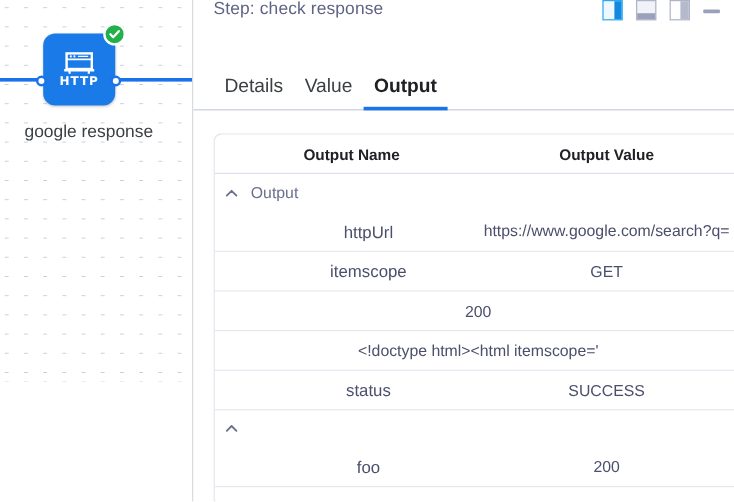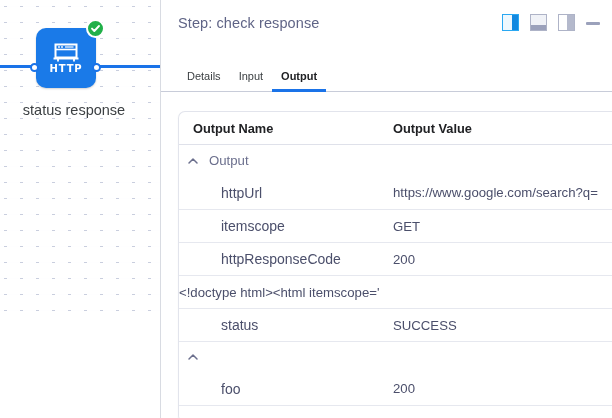--- a/index.html
+++ b/index.html
@@ -136,21 +136,21 @@
     box-sizing: border-box;
     display: flex;
     flex-direction: column;
     overflow: hidden;
   }
   .panel-header {
     position: relative;
     height: 45px;
     flex: 0 0 45px;
     display: flex;
-    align-items: center;
+    align-items: flex-start;
     padding: 0 12px 0 17px;
     box-sizing: border-box;
   }
   .panel-title {
     font-size: 14.5px;
     color: #5f6486;
     font-weight: normal;
     letter-spacing: .1px;
     white-space: nowrap;
   }
@@ -225,21 +225,21 @@
     height: 47px;
     flex: 0 0 47px;
     display: flex;
     align-items: flex-end;
     padding-left: 17px;
     border-bottom: 1px solid #c8ccd9;
     box-sizing: border-box;
   }
   .tab {
     position: relative;
-    font-size: 11px;
+    font-size: 16px;
     color: #3c4043;
     padding: 0 9px 9px 9px;
     cursor: pointer;
     white-space: nowrap;
   }
   .tab.active {
     font-weight: bold;
     color: #202124;
   }
   .tab.active::after {
@@ -250,20 +250,21 @@
     bottom: -1px;
     height: 3px;
     background: #1a73e8;
   }
 
   .panel-body {
     flex: 1 1 auto;
     padding: 19px 0 4px 17px;
     box-sizing: border-box;
     overflow: hidden;
+    text-align: center;
   }
   .table-card {
     background: #ffffff;
     border: 1px solid #e2e4ec;
     border-right: none;
     border-radius: 7px 0 0 7px;
     width: 440px;
     box-sizing: border-box;
     overflow: hidden;
     box-shadow: 0 1px 2px rgba(60,64,67,.06);
@@ -357,38 +358,38 @@
         </svg>
       </div>
       <div class="node-http-text">HTTP</div>
       <div class="node-badge">
         <svg width="11" height="11" viewBox="0 0 11 11">
           <polyline points="2,5.6 4.3,8 9,3" fill="none" stroke="#ffffff" stroke-width="1.9" stroke-linecap="round" stroke-linejoin="round"></polyline>
         </svg>
       </div>
     </div>
 
-    <div class="node-label">status response</div>
+    <div class="node-label">google response</div>
   </div>
 
   <div class="panel">
 
     <div class="panel-header">
       <div class="panel-title">Step: check response</div>
       <div class="panel-header-actions">
         <span class="layout-btn layout-right"></span>
         <span class="layout-btn layout-bottom"></span>
         <span class="layout-btn layout-left"></span>
         <span class="minimize-btn"></span>
       </div>
     </div>
 
     <div class="tabs">
       <div class="tab">Details</div>
-      <div class="tab">Input</div>
+      <div class="tab">Value</div>
       <div class="tab active">Output</div>
     </div>
 
     <div class="panel-body">
       <div class="table-card">
 
         <div class="t-row t-head">
           <div class="t-col t-col-name">Output Name</div>
           <div class="t-col t-col-value">Output Value</div>
         </div>
@@ -407,21 +408,20 @@
 
         <div class="t-row t-item first-item">
           <div class="t-col-name">httpUrl</div>
           <div class="t-col-value">https://www.google.com/search?q=</div>
         </div>
         <div class="t-row t-item">
           <div class="t-col-name">itemscope</div>
           <div class="t-col-value">GET</div>
         </div>
         <div class="t-row t-item">
-          <div class="t-col-name">httpResponseCode</div>
           <div class="t-col-value">200</div>
         </div>
         <div class="t-row t-item">
           <div class="t-col-value">&lt;!doctype html&gt;&lt;html itemscope='</div>
         </div>
         <div class="t-row t-item">
           <div class="t-col-name">status</div>
           <div class="t-col-value">SUCCESS</div>
         </div>
 

